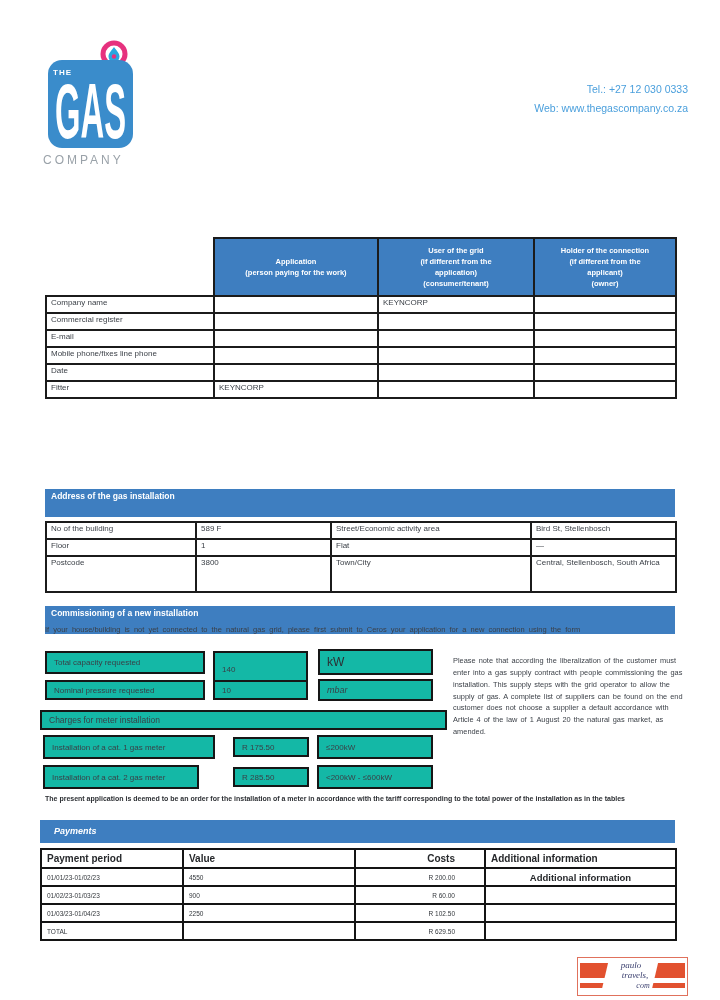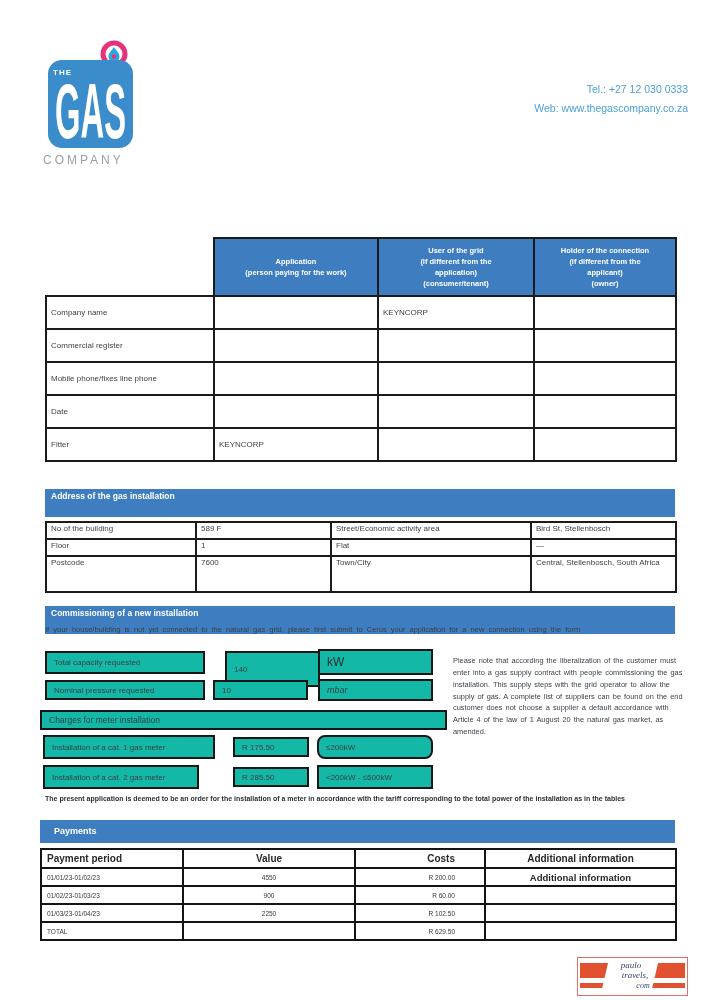--- a/index.html
+++ b/index.html
@@ -14,21 +14,21 @@
 
   
   .section-bar{position:absolute;left:45px;width:630px;height:28px;
     background:#3e7ec0;color:#fff;font-weight:bold;font-size:8.5px;
     line-height:15px;padding-left:6px;box-sizing:border-box;}
 
   
   .tbl-wrap{position:absolute;}
   table{border-collapse:collapse;table-layout:fixed;}
   .app-table{width:630px;}
-  .app-table td{border:2px solid #1b1b1b;font-size:8px;padding:11px 4px;
+  .app-table td{border:2px solid #1b1b1b;font-size:8px;padding:1px 4px;
     vertical-align:top;color:#3a3f46;}
   .app-table th{border:2px solid #1b1b1b;background:#3e7ec0;color:#fff;
     font-weight:bold;font-size:7.5px;line-height:1.5;text-align:center;
     vertical-align:middle;white-space:pre-line;padding:2px 3px;}
   .app-table th.blank{border:none;background:transparent;}
   .app-table tr{height:17px;}
   .app-table tr.tall{height:35px;}
   .app-table tr.sig{height:28px;}
   .app-table thead tr{height:58px;}
 
@@ -51,30 +51,30 @@
   .fbox{position:absolute;border:2px solid #161616;background:#14b8a6;
     box-sizing:border-box;display:flex;align-items:center;
     font-size:8px;color:#3a3f46;padding:0 7px;}
   .fbox.unit-big{font-size:12px;color:#2c2f33;}
   .fbox.unit-small{font-size:9px;font-style:italic;}
   .fbox.title{font-size:8.5px;}
 
   
   .pay-bar{position:absolute;left:40px;top:820px;width:635px;height:23px;
     background:#3e7ec0;color:#fff;font-weight:bold;font-size:9px;
-    line-height:23px;padding-left:14px;box-sizing:border-box;}
+    line-height:23px;padding-left:14px;box-sizing:border-box;font-style:italic;}
   .pay-table{width:635px;}
   .pay-table th{border:2px solid #141414;background:#fff;color:#26282b;
     font-size:10px;font-weight:600;padding:1px 5px;}
   .pay-table td{border:2px solid #141414;font-size:6.5px;color:#33373c;
     padding:1px 5px;vertical-align:middle;}
   .pay-table thead tr{height:19px;}
   .pay-table tbody tr{height:18px;}
   .pay-table .al{text-align:left;}
-  .pay-table .ac{text-align:center;}
+  .pay-table .ac{text-align:left;}
   .pay-table .ar{text-align:right;padding-right:29px;}
   .pay-table td.dup-info{font-size:9.5px;font-weight:600;text-align:center;color:#26282b;}
 
   .gas-logo{position:absolute;left:42px;top:38px;width:95px;height:130px;}
   .footer-logo{position:absolute;left:577px;top:957px;width:111px;height:39px;}
 </style>
 </head>
 <body>
 
 <div class="page">
@@ -127,20 +127,26 @@
           <td>KEYNCORP</td>
           <td></td>
         </tr>
         <tr>
           <td>Commercial register</td>
           <td></td>
           <td></td>
           <td></td>
         </tr>
         <tr>
+          <td>E-mail</td>
+          <td></td>
+          <td></td>
+          <td></td>
+        </tr>
+        <tr>
           <td>Mobile phone/fixes line phone</td>
           <td></td>
           <td></td>
           <td></td>
         </tr>
         <tr>
           <td>Date</td>
           <td></td>
           <td></td>
           <td></td>
@@ -173,47 +179,47 @@
           <td>Bird St, Stellenbosch</td>
         </tr>
         <tr>
           <td>Floor</td>
           <td>1</td>
           <td>Flat</td>
           <td>—</td>
         </tr>
         <tr class="tall">
           <td>Postcode</td>
-          <td>7600</td>
+          <td>3800</td>
           <td>Town/City</td>
           <td>Central, Stellenbosch, South Africa</td>
         </tr>
       </tbody>
     </table>
   </div>
 
   <div class="section-bar" style="top:606px;">Commissioning of a new installation</div>
 
   <div class="intro">If your house/building  is not yet connected to the natural gas grid, please first submit to Ceros your application for a new connection using the form</div>
 
   <div class="fbox" style="left:45px;top:651px;width:160px;height:23px;">Total capacity requested</div>
-  <div class="fbox" style="left:213px;top:651px;width:95px;height:36px;margin-left:12px;">140</div>
+  <div class="fbox" style="left:213px;top:651px;width:95px;height:36px;">140</div>
   <div class="fbox unit-big" style="left:318px;top:649px;width:115px;height:26px;">kW</div>
 
   <div class="fbox" style="left:45px;top:680px;width:160px;height:20px;">Nominal pressure requested</div>
   <div class="fbox" style="left:213px;top:680px;width:95px;height:20px;">10</div>
   <div class="fbox unit-small" style="left:318px;top:679px;width:115px;height:22px;">mbar</div>
 
   <div class="note">Please note that according the liberalization of the customer must enter into a gas supply contract with people commissioning the gas installation. This supply steps with the grid operator to allow the supply of gas. A complete list of suppliers can be found on the end customer does not choose a supplier a default accordance with Article 4 of the law of 1 August 20 the natural gas market, as amended.</div>
 
   <div class="fbox title" style="left:40px;top:710px;width:407px;height:20px;">Charges for meter installation</div>
 
   <div class="fbox" style="left:43px;top:735px;width:172px;height:24px;">Installation of a cat. 1 gas meter</div>
   <div class="fbox" style="left:233px;top:737px;width:76px;height:20px;">R 175.50</div>
-  <div class="fbox" style="left:317px;top:735px;width:116px;height:24px;border-radius:8px;">≤200kW</div>
+  <div class="fbox" style="left:317px;top:735px;width:116px;height:24px;">≤200kW</div>
 
   <div class="fbox" style="left:43px;top:765px;width:156px;height:24px;">Installation of a cat. 2 gas meter</div>
   <div class="fbox" style="left:233px;top:767px;width:76px;height:20px;">R 285.50</div>
   <div class="fbox" style="left:317px;top:765px;width:116px;height:24px;">&lt;200kW - ≤600kW</div>
 
   <div class="deemed">The present application is deemed to be an order for the installation of a meter in accordance with the tariff corresponding to the total power of the installation as in the tables</div>
 
   <div class="pay-bar">Payments</div>
 
   <div class="tbl-wrap" style="left:40px;top:848px;">

